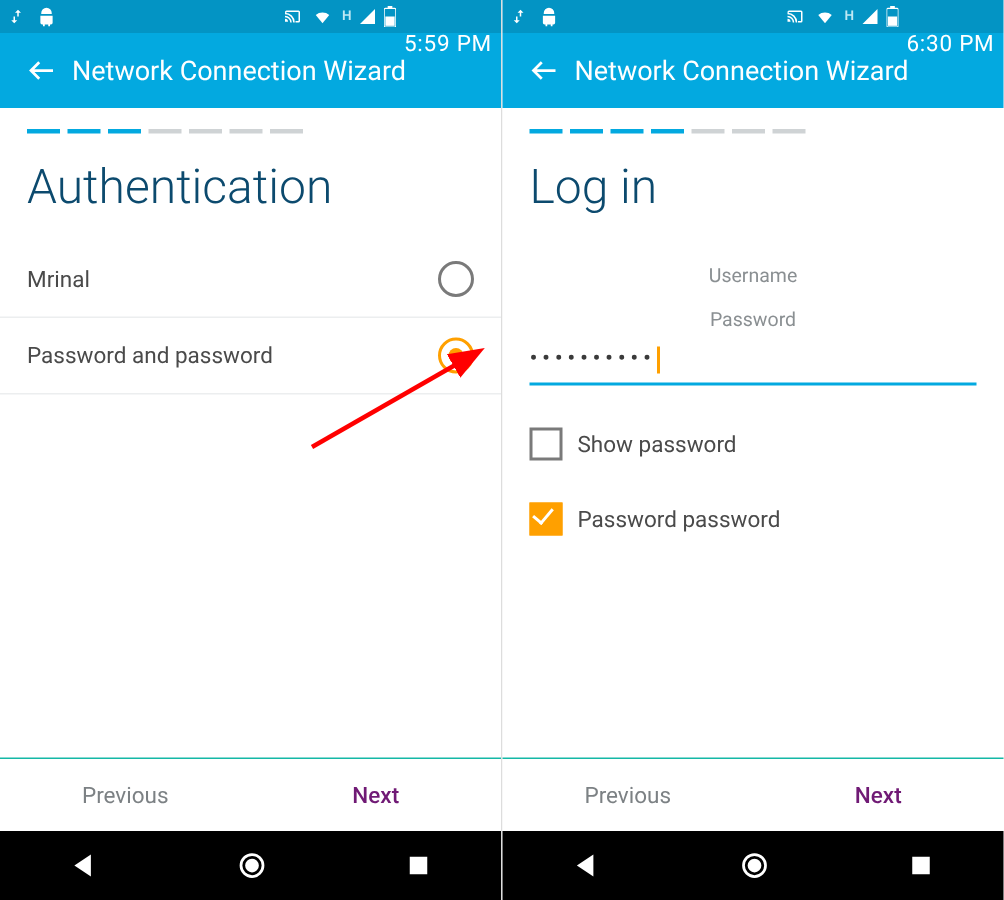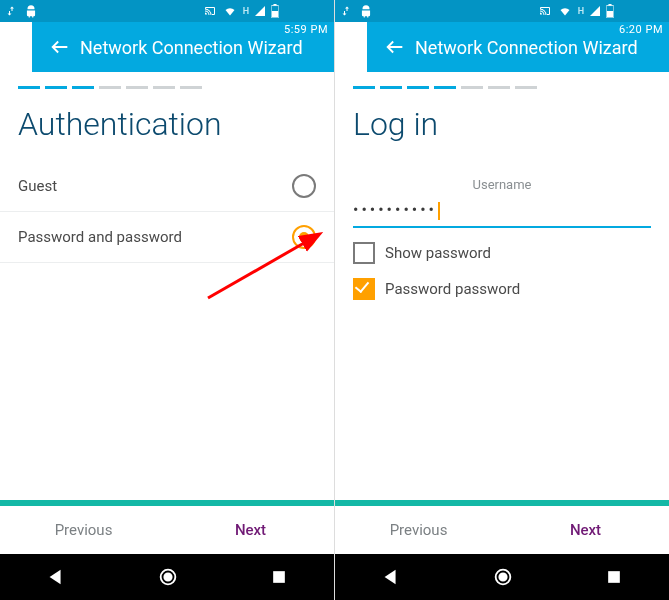--- a/index.html
+++ b/index.html
@@ -36,32 +36,31 @@
     font-size: 11px;
     display: flex;
     align-items: center;
     justify-content: space-between;
     padding: 0 6px;
   }
   .statusbar .sb-left, .statusbar .sb-right {
     display: flex; align-items: center; gap: 6px;
   }
   .statusbar .sb-right { gap: 5px; }
-  .sb-time { font-size: 11px; letter-spacing: .5px; margin-top: 36px;}
+  .sb-time { font-size: 15px; letter-spacing: .5px; margin-top: 36px;}
   .sb-ico { display:inline-flex; }
 
   
   .appbar {
     height: 50px;
     background: #03a9e0;
     color: #fff;
     display: flex;
     align-items: center;
     padding: 0 8px;
-    margin-left: 32px;
   }
   .appbar .back {
     width: 40px; height: 40px;
     display:flex;align-items:center;justify-content:center;
   }
   .appbar .title {
     font-size: 18px;
     font-weight: 400;
   }
 
@@ -119,36 +118,36 @@
     background: transparent;
     color: #3a3a3a;
   }
   .form .focused {
     border-bottom: 2px solid #03a9e0;
   }
   .caret {
     display:inline-block; width:2px; height:18px; background:#ffa000;
     vertical-align: middle; margin-left:1px;
   }
-  .chkrow { display:flex; align-items:center; gap:10px; margin-top:14px; color:#4a4a4a; font-size:15px;}
+  .chkrow { display:flex; align-items:center; gap:10px; margin-top:28px; color:#4a4a4a; font-size:15px;}
   .chkbox { width:18px; height:18px; border:2px solid #7a7a7a; position:relative; }
   .chkbox.on { background:#ffa000; border-color:#ffa000; }
   .chkbox.on::after {
     content:""; position:absolute; left:3px; top:-1px;
     width:6px; height:11px; border:solid #fff; border-width:0 2px 2px 0;
     transform: rotate(40deg);
   }
 
   
   .footer {
     position:absolute; bottom:46px; left:0; right:0;
     height:48px;
     display:flex;
     align-items:center;
-    border-top: 6px solid #14b8a6;
+    border-top: 1px solid #14b8a6;
   }
   .footer .btn {
     flex:1; text-align:center; height:48px;
     display:flex;align-items:center;justify-content:center;
     font-size:15px; color:#7c8184;
   }
   .footer .btn.primary { color:#701a75; font-weight:500; }
 
   
   .sysnav {
@@ -227,21 +226,21 @@
       <div class="seg on"></div>
       <div class="seg"></div>
       <div class="seg"></div>
       <div class="seg"></div>
       <div class="seg"></div>
     </div>
 
     <div class="heading">Authentication</div>
 
     <div class="list-row">
-      <span>Guest</span>
+      <span>Mrinal</span>
       <span class="radio-off"></span>
     </div>
     <div class="list-row">
       <span>Password and password</span>
       <span class="radio-on">
           <span class="dot"></span>
         </span>
     </div>
 
     <div class="footer">
@@ -301,21 +300,21 @@
               <path d="M2 22L22 2v20H2z"></path>
             </svg>
         </span>
         <span class="sb-ico">
           <svg width="8" height="14" viewBox="0 0 10 18" fill="none">
               <rect x="0" y="2" width="10" height="16" rx="1" fill="none" stroke="#fff" stroke-width="1"></rect>
               <rect x="3" y="0" width="4" height="2" fill="#fff"></rect>
               <rect x="1" y="9" width="8" height="8" fill="#fff"></rect>
             </svg>
         </span>
-        <span class="sb-time">6:20 PM</span>
+        <span class="sb-time">6:30 PM</span>
       </div>
     </div>
 
     <div class="appbar">
       <div class="back">
         <svg width="22" height="22" viewBox="0 0 24 24" fill="none" stroke="#fff" stroke-width="2">
             <path d="M20 12H4M10 6l-6 6 6 6"></path>
           </svg>
       </div>
       <div class="title">Network Connection Wizard</div>
@@ -329,20 +328,21 @@
       <div class="seg"></div>
       <div class="seg"></div>
       <div class="seg"></div>
     </div>
 
     <div class="heading">Log in</div>
 
     <div class="form">
       <div class="lbl">Username</div>
 
+      <div class="lbl">Password</div>
       <div class="inp focused" style="letter-spacing:3px;">
         <span>••••••••••</span><span class="caret"></span>
       </div>
 
       <div class="chkrow">
         <span class="chkbox"></span>
         <span>Show password</span>
       </div>
       <div class="chkrow">
         <span class="chkbox on"></span>

